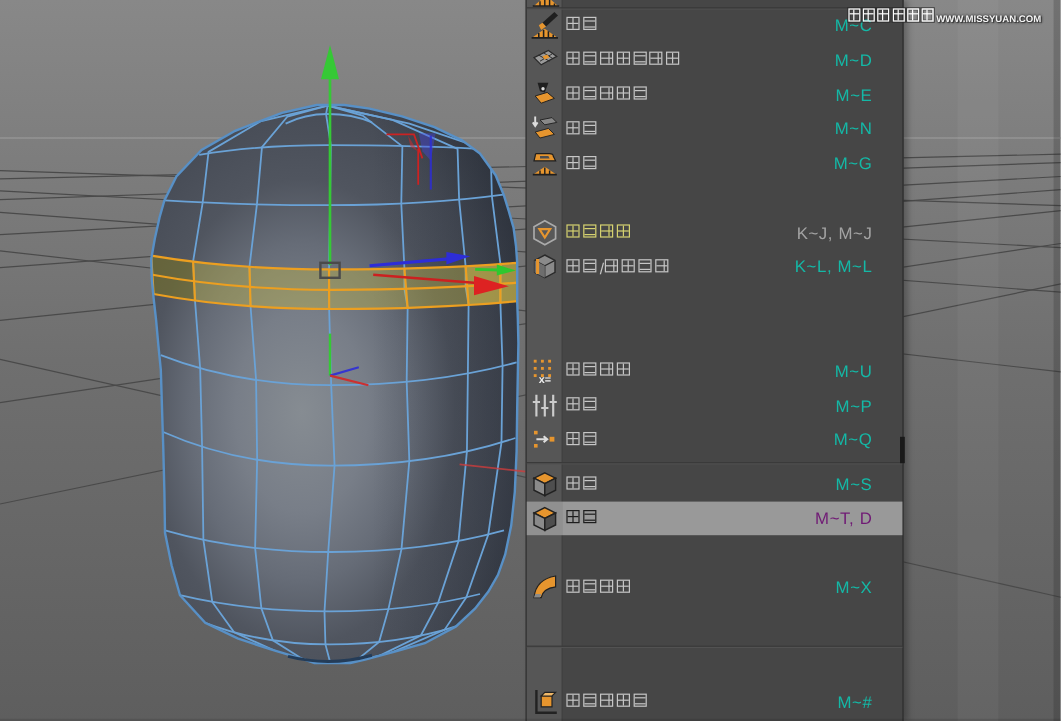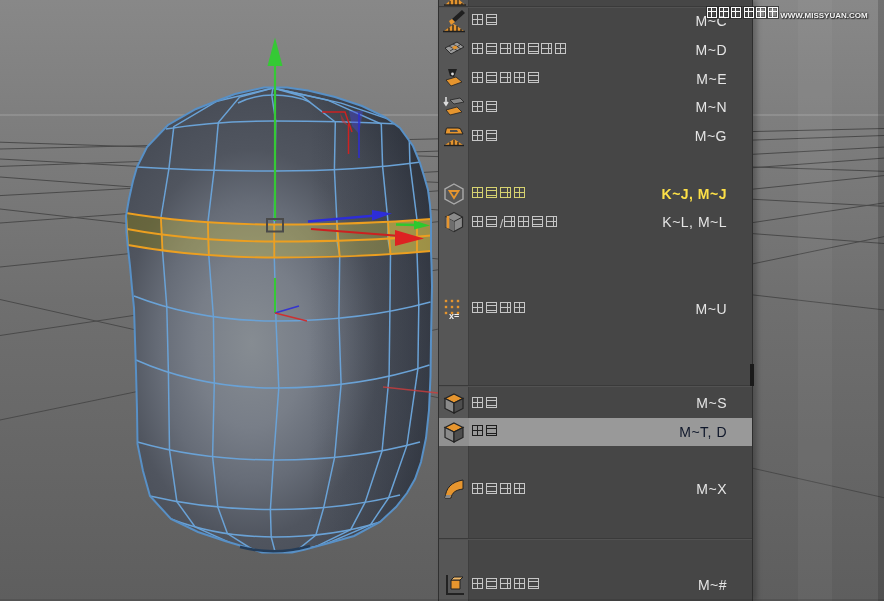--- a/index.html
+++ b/index.html
@@ -3,23 +3,23 @@
 *{margin:0;padding:0;box-sizing:border-box}
 html,body{width:884px;height:601px;overflow:hidden;font-family:"Liberation Sans",sans-serif}
 #stage{position:relative;width:884px;height:601px;background:linear-gradient(#888888 0%,#6f6f6f 50%,#5e5e5e 100%)}
 #menu{position:absolute;left:438px;top:0;width:315px;height:601px;background:#464646;border-left:1px solid #303030;border-right:1px solid #2e2e2e;box-shadow:4px 0 5px rgba(0,0,0,0.25)}
 #icostrip{position:absolute;left:0;top:0;width:30px;height:601px;background:#565656;border-right:1px solid #3e3e3e}
 .row{position:absolute;left:0;width:100%;height:28.78px}
 .row.hl{background:#999999}
 .row.hl::before{content:"";position:absolute;left:0;top:0;width:30px;height:100%;background:rgba(0,0,0,0.06)}
 .ic{position:absolute;left:3px;top:50%;margin-top:-12px;width:24px;height:24px}
 .lb{position:absolute;left:33px;top:50%;margin-top:-6.5px;height:13px;white-space:nowrap}
-.sc{position:absolute;right:25px;top:50%;margin-top:-8px;font-size:14px;letter-spacing:0.5px;color:#e5e5e5}
-.sc.yl{color:#fde047;font-weight:bold}
-.sc.dk{color:#0f172a}
+.sc{position:absolute;right:25px;top:50%;margin-top:-8px;font-size:14px;letter-spacing:0.5px;color:#14b8a6}
+.sc.yl{color:#a3a3a3;font-weight:normal}
+.sc.dk{color:#701a75}
 .sep{position:absolute;left:0;width:100%;height:1px;background:#3a3a3a;box-shadow:0 1px 0 #525252}
 .cj{display:inline-block;width:11px;height:11px;border:1px solid #c6c6c6;margin-right:2.9px;position:relative;vertical-align:top}
 .cj::before{content:"";position:absolute;left:0;right:0;top:4px;border-top:1px solid #c6c6c6}
 .cj.b::before{top:2px}
 .cj.a::after{content:"";position:absolute;top:0;bottom:0;left:4px;border-left:1px solid #c6c6c6}
 .cj.c::after{content:"";position:absolute;top:0;bottom:0;left:6px;border-left:1px solid #c6c6c6}
 .cj.b::after{content:"";position:absolute;left:0;right:0;top:7px;border-top:1px solid #c6c6c6}
 .cj.yl{border-color:#d6d270}
 .cj.yl::before,.cj.yl::after{border-color:#d6d270}
 .cj.dk{border-color:#1d1d1d}
@@ -216,20 +216,42 @@
             <rect x="8.8" y="8.8" width="2.4" height="2.4" fill="#e6952e"></rect>
             <rect x="14.8" y="8.8" width="2.4" height="2.4" fill="#e6952e"></rect>
             <rect x="2.8" y="14.8" width="2.4" height="2.4" fill="#e6952e"></rect>
             <rect x="8.8" y="14.8" width="2.4" height="2.4" fill="#e6952e"></rect>
             <rect x="14.8" y="14.8" width="2.4" height="2.4" fill="#e6952e"></rect>
             <text x="7" y="22" font-family="Liberation Sans" font-size="9" font-weight="bold" fill="#eee">x=</text>
           </svg></div>
         <div class="lb"><span class="cj a "></span><span class="cj b "></span><span class="cj c "></span><span class="cj a "></span></div>
         <div class="sc ">M~U</div>
       </div>
+      <div class="row" style="top:323.2px">
+        <div class="ic"><svg width="24" height="24" viewBox="0 0 24 24">
+            <line x1="5" y1="3" x2="5" y2="21" stroke="#ccc" stroke-width="1.8"></line>
+            <line x1="12" y1="3" x2="12" y2="21" stroke="#ccc" stroke-width="1.8"></line>
+            <line x1="19" y1="3" x2="19" y2="21" stroke="#ccc" stroke-width="1.8"></line>
+            <line x1="2" y1="9" x2="8" y2="9" stroke="#ccc" stroke-width="1.8"></line>
+            <line x1="9" y1="14" x2="15" y2="14" stroke="#ccc" stroke-width="1.8"></line>
+            <line x1="16" y1="9" x2="22" y2="9" stroke="#ccc" stroke-width="1.8"></line>
+          </svg></div>
+        <div class="lb"><span class="cj a "></span><span class="cj b "></span></div>
+        <div class="sc ">M~P</div>
+      </div>
+      <div class="row" style="top:352.0px">
+        <div class="ic"><svg width="24" height="24" viewBox="0 0 24 24">
+            <rect x="3" y="5" width="3" height="3" fill="#e6952e"></rect>
+            <rect x="3" y="16" width="3" height="3" fill="#e6952e"></rect>
+            <path d="M5,12 L13,12 M11,9.5 L14,12 L11,14.5" stroke="#ddd" stroke-width="1.7" fill="none"></path>
+            <rect x="16" y="10" width="4" height="4" fill="#e6952e"></rect>
+          </svg></div>
+        <div class="lb"><span class="cj a "></span><span class="cj b "></span></div>
+        <div class="sc ">M~Q</div>
+      </div>
       <div class="row" style="top:388.7px">
         <div class="ic"><svg width="24" height="24" viewBox="0 0 24 24">
             <path d="M12,3 L21,7.5 L12,12 L3,7.5 Z" fill="#e6952e" stroke="#222" stroke-width="1.2"></path>
             <path d="M3,7.5 L12,12 L12,22 L3,17.5 Z" fill="#8a8a8a" stroke="#222" stroke-width="1.2"></path>
             <path d="M12,12 L21,7.5 L21,17.5 L12,22 Z" fill="#4e4e4e" stroke="#222" stroke-width="1.2"></path>
           </svg></div>
         <div class="lb"><span class="cj a "></span><span class="cj b "></span></div>
         <div class="sc ">M~S</div>
       </div>
       <div class="row hl" style="top:417.5px">

